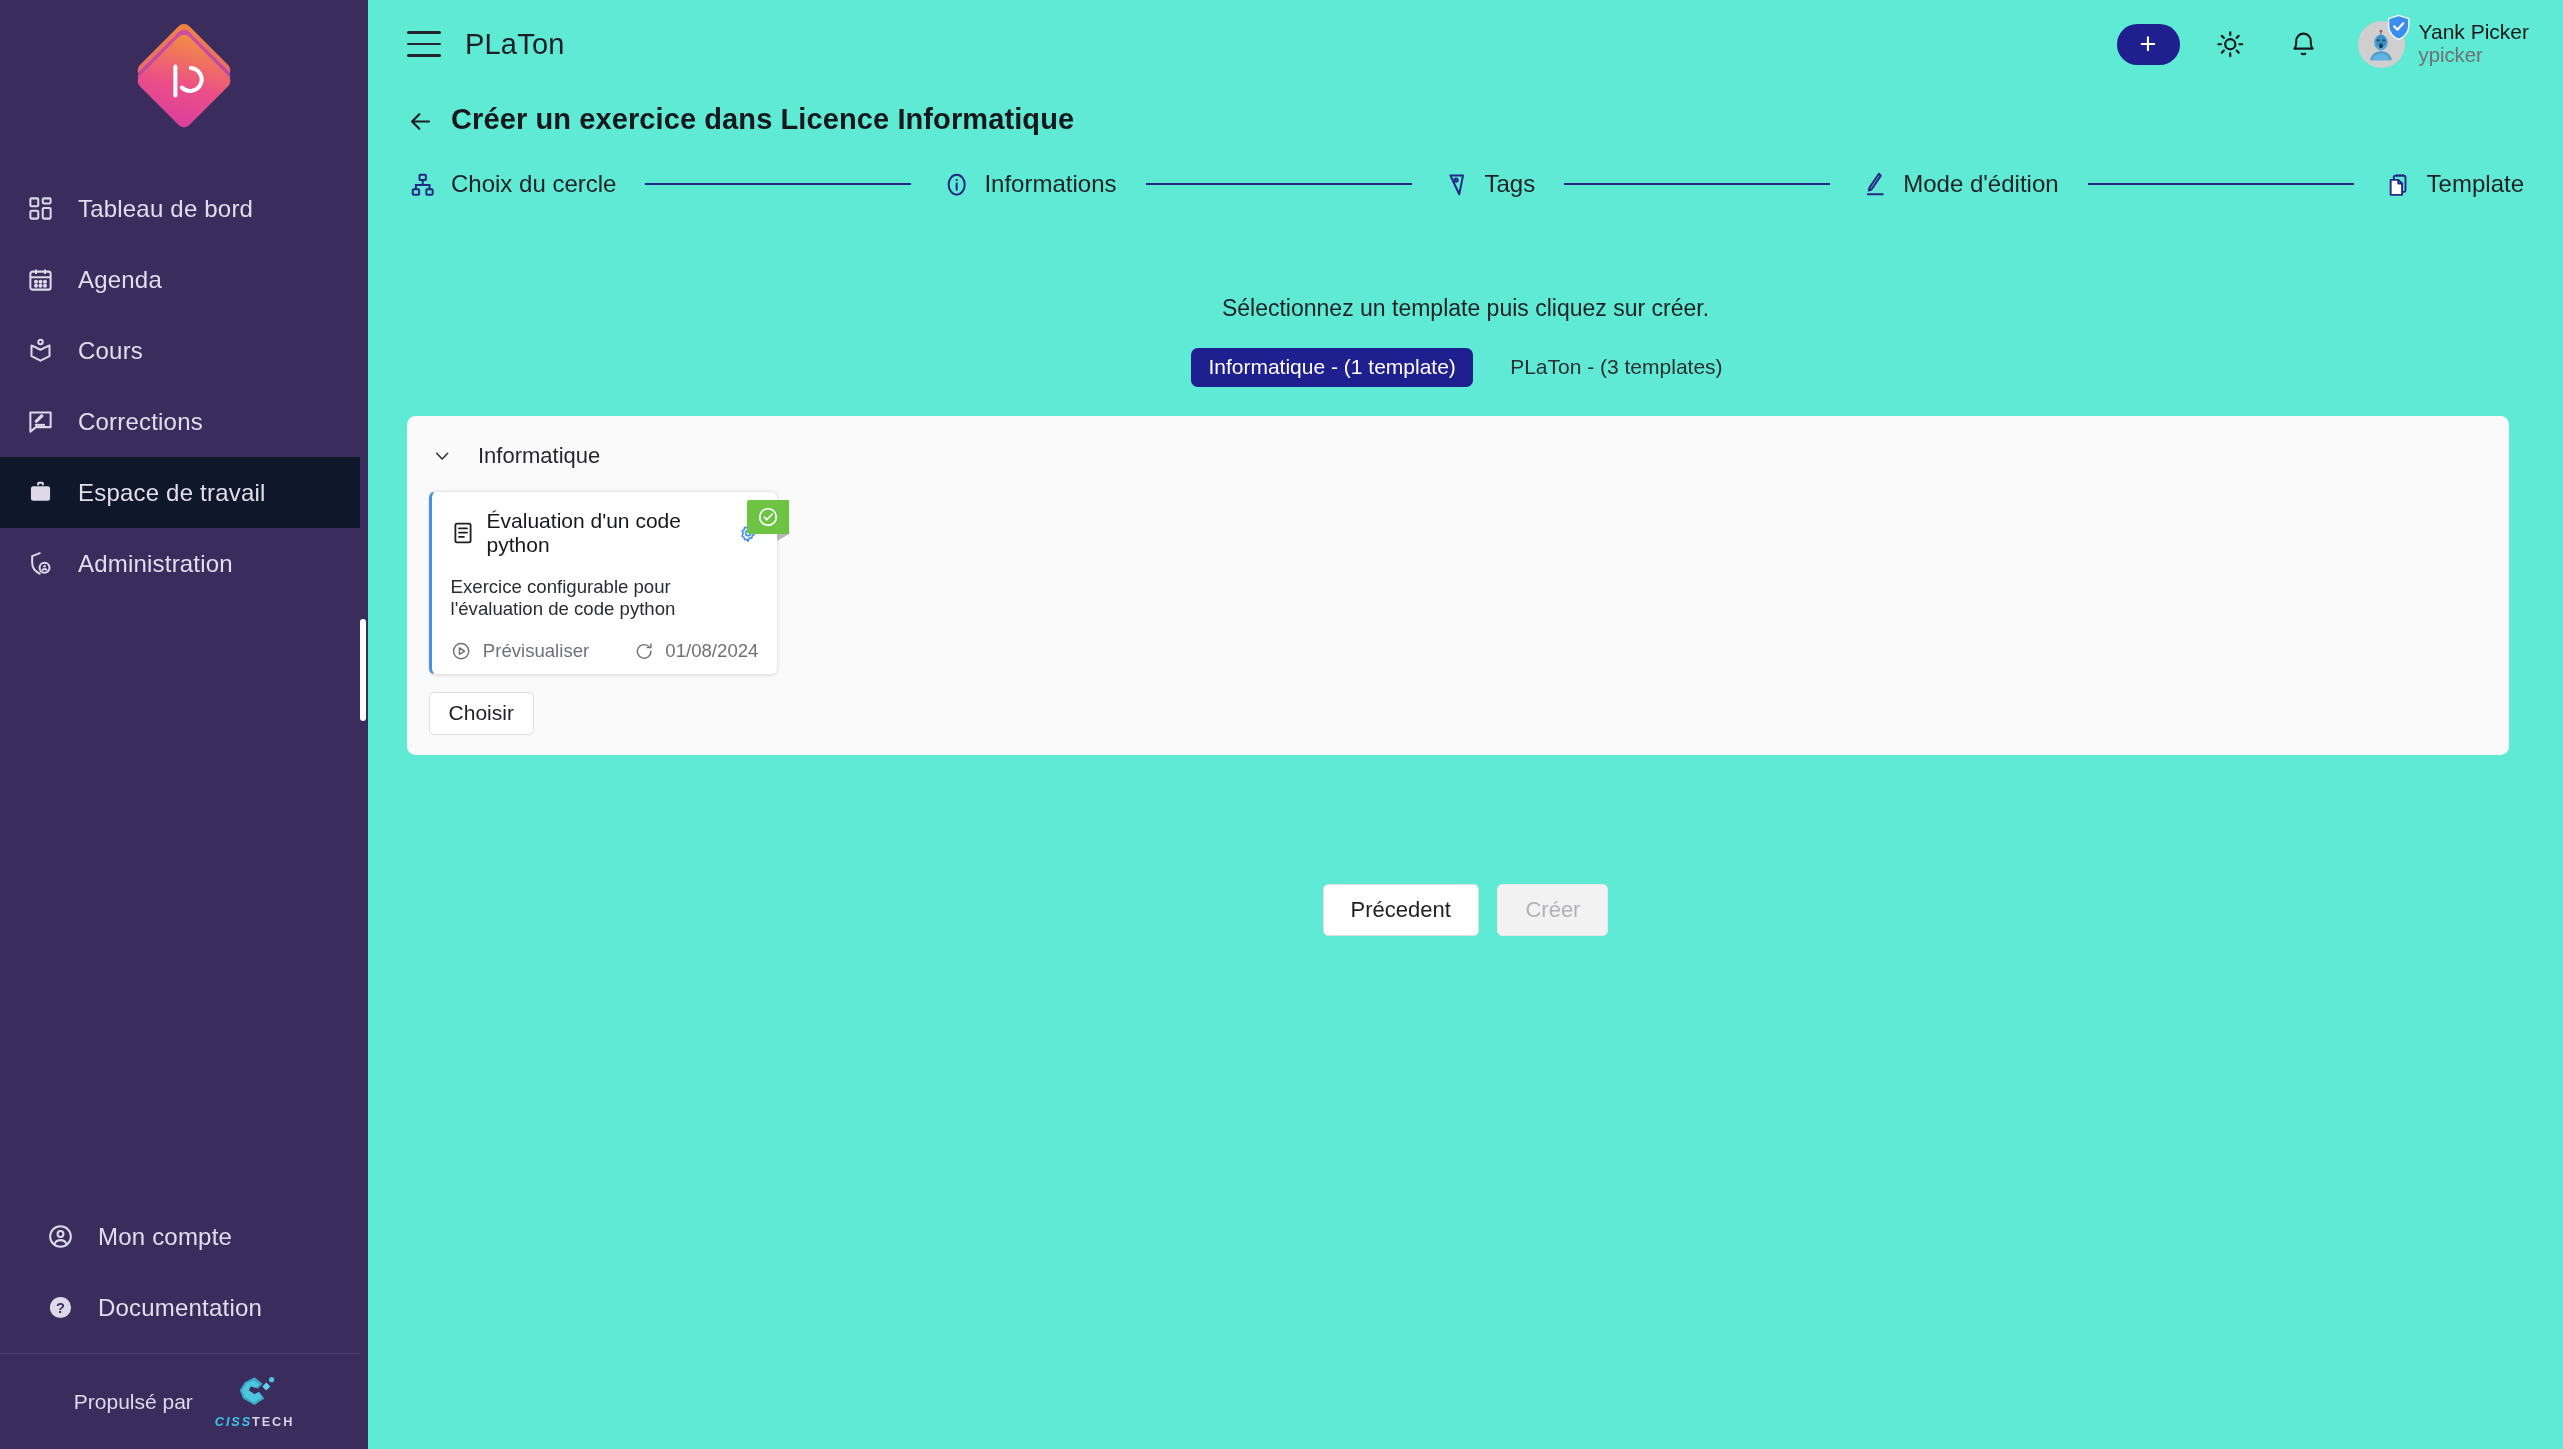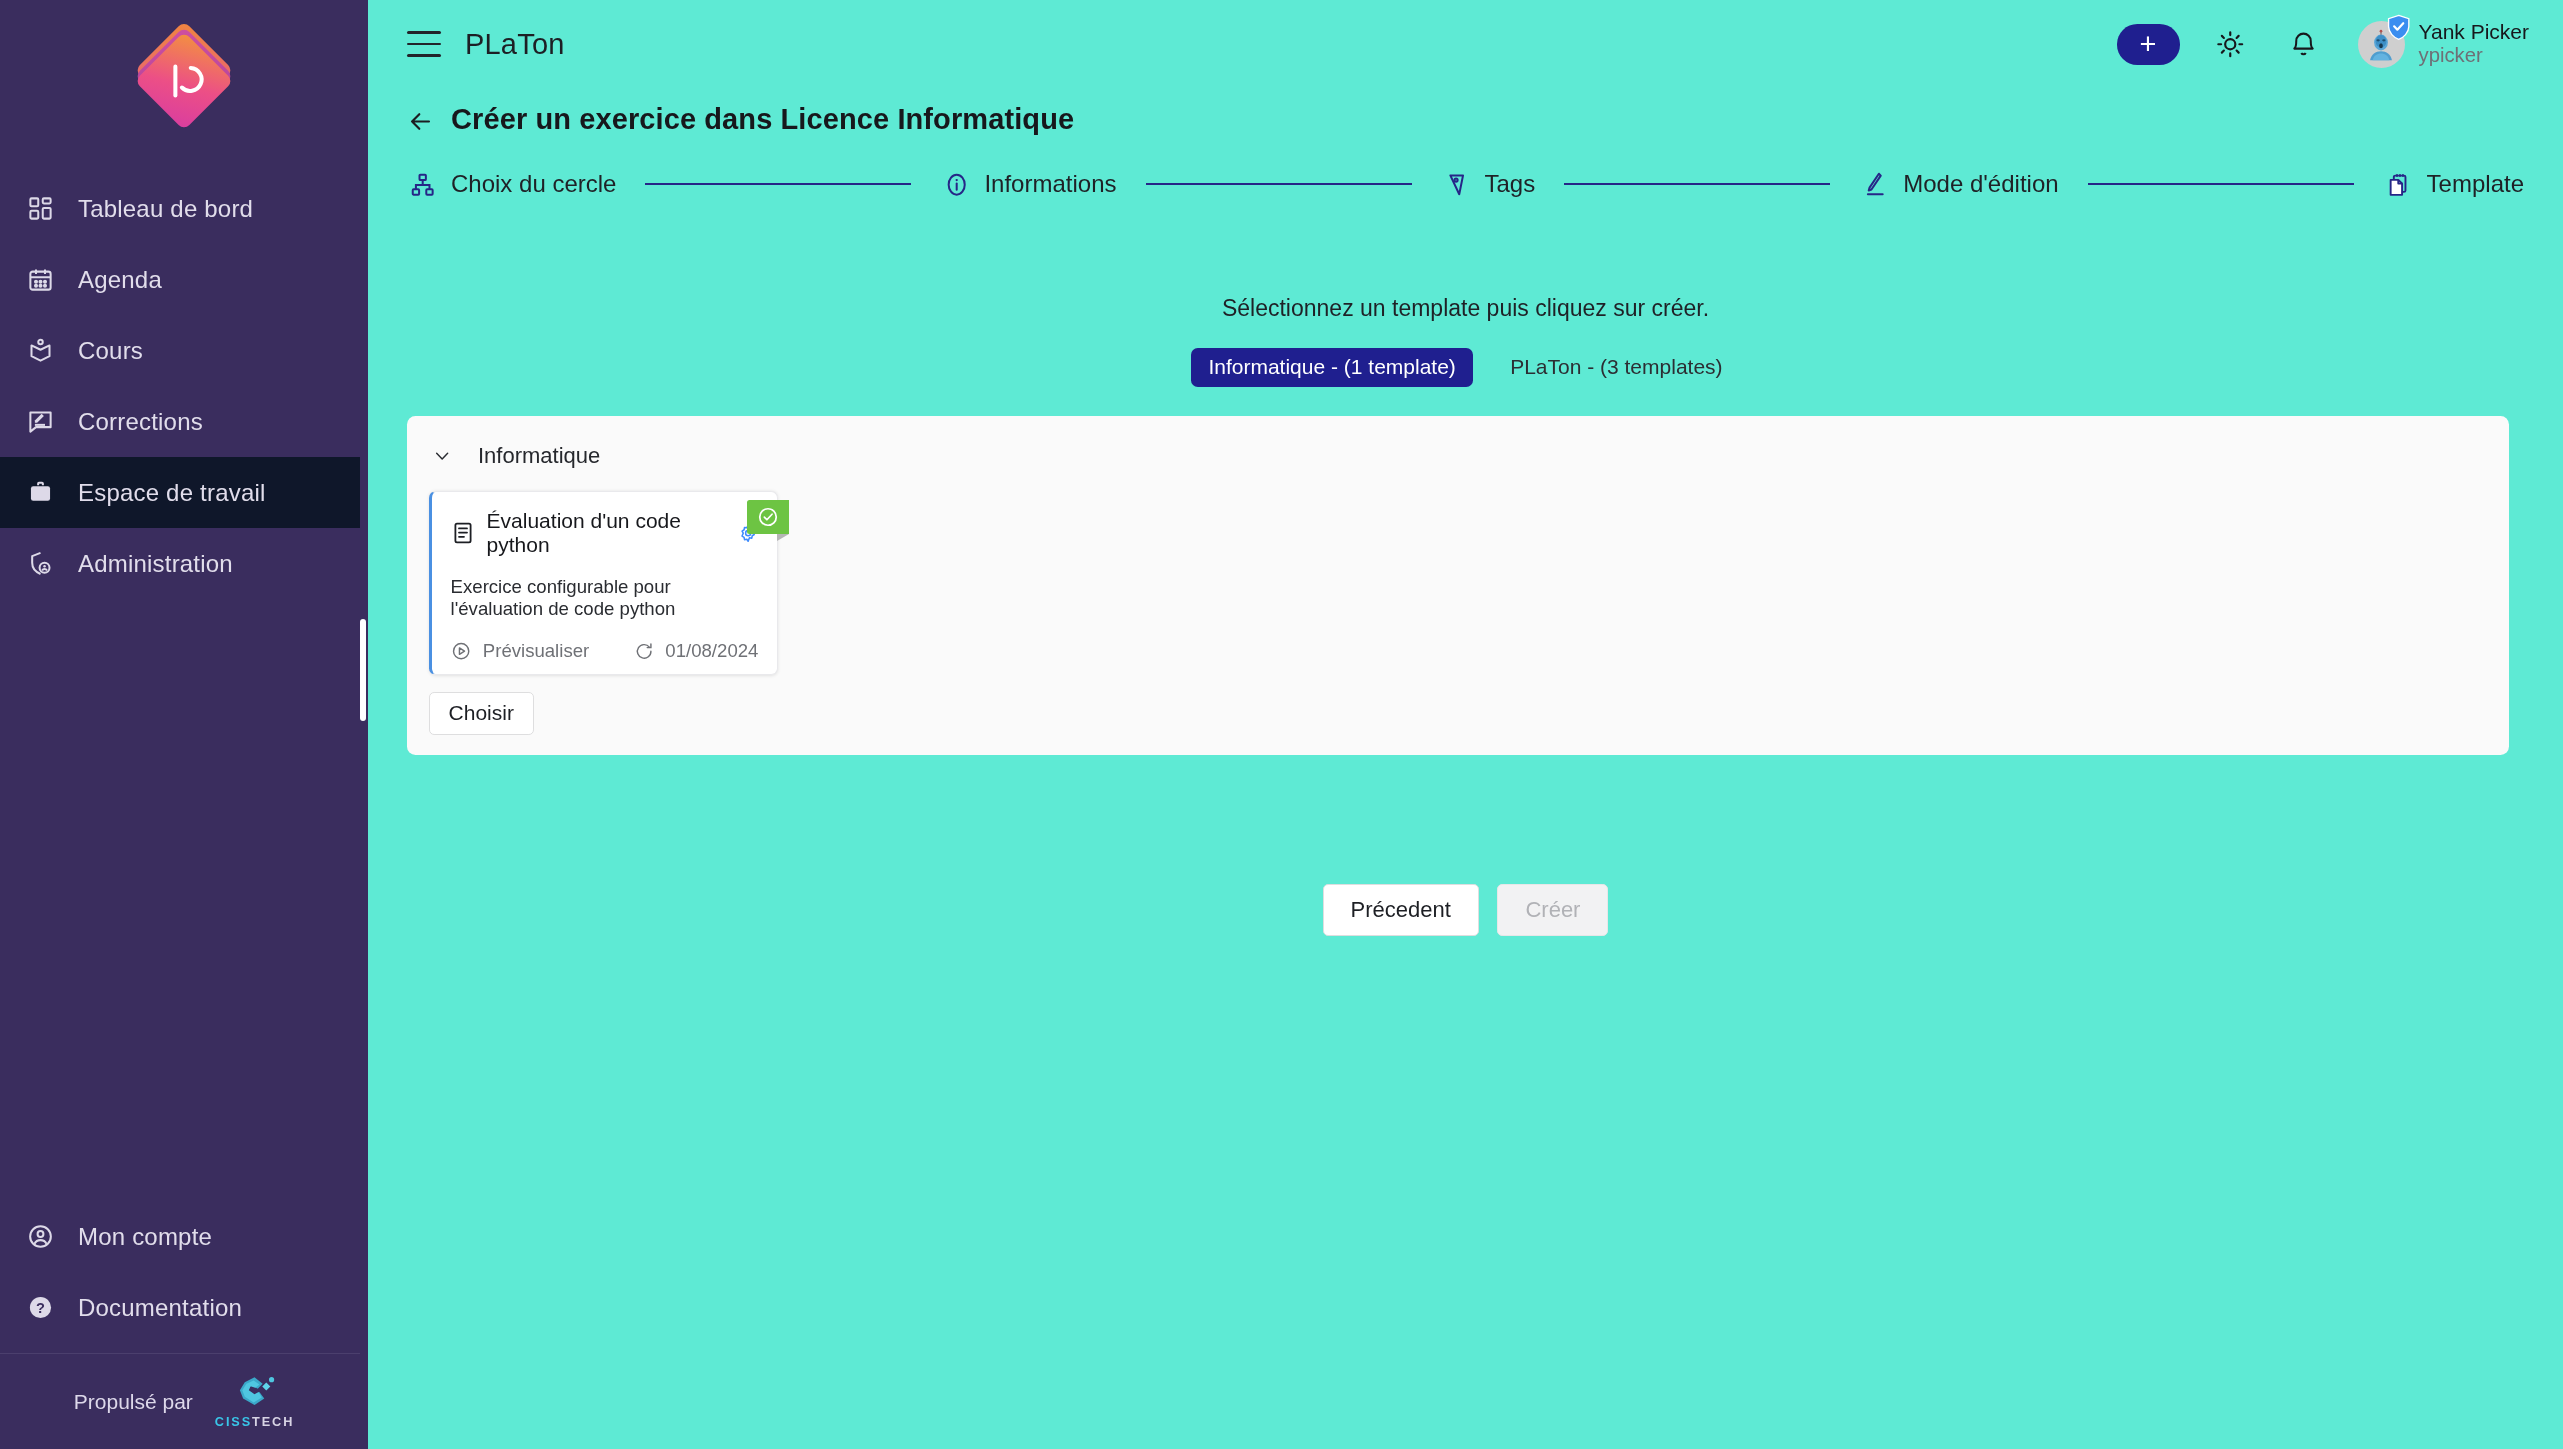--- a/index.html
+++ b/index.html
@@ -52,30 +52,30 @@
     cursor: pointer;
     position: relative;
   }
   .nav-item .ico { width: 32px; height: 32px; display:flex; align-items:center; justify-content:center; color:#ddd9e8; flex: 0 0 32px;}
   .nav-item .lbl { font-size: 24px; letter-spacing: 0.2px; color: #e1ddeb; }
   .nav-item.active { background: #0f172a; }
   .nav-item.active::after {
     content:""; position:absolute; right:0; top:0; bottom:0; width:5.1px; background:#ffffff;
   }
   .nav-spacer { flex: 1 1 auto; }
-  .nav-bottom { padding-bottom: 5.1px; }
+  .nav-bottom { padding-bottom: 5.1px; margin-left: 20px; }
   .side-divider { height: 0.8px; background: #4b3f6d; margin: 5.1px 0 0 0; }
   .powered {
     height: 95px;
     display:flex; align-items:center; justify-content:center; gap: 22px;
   }
   .powered .ptxt { font-size: 21px; color: #ddd8ea; }
   .cisstech { display:flex; flex-direction:column; align-items:center; gap:2.5px; }
   .cisstech .brand { font-size: 12.7px; letter-spacing: 1.9px; font-weight: 700; }
-  .cisstech .brand .a { color:#39c6e8; }
+  .cisstech .brand .a { color:#39c6e8;font-style:italic; }
   .cisstech .brand .b { color:#d7d3e4; }
 
   
   .sb-track {
     position:absolute; right:0; top:0; width:8.5px; height:100%;
     background:#3a2d5e;
   }
   .sb-thumb {
     position:absolute; right:1.7px; top:619px; width:6.8px; height:102px;
     background:#ffffff; border-radius:3.4px;

